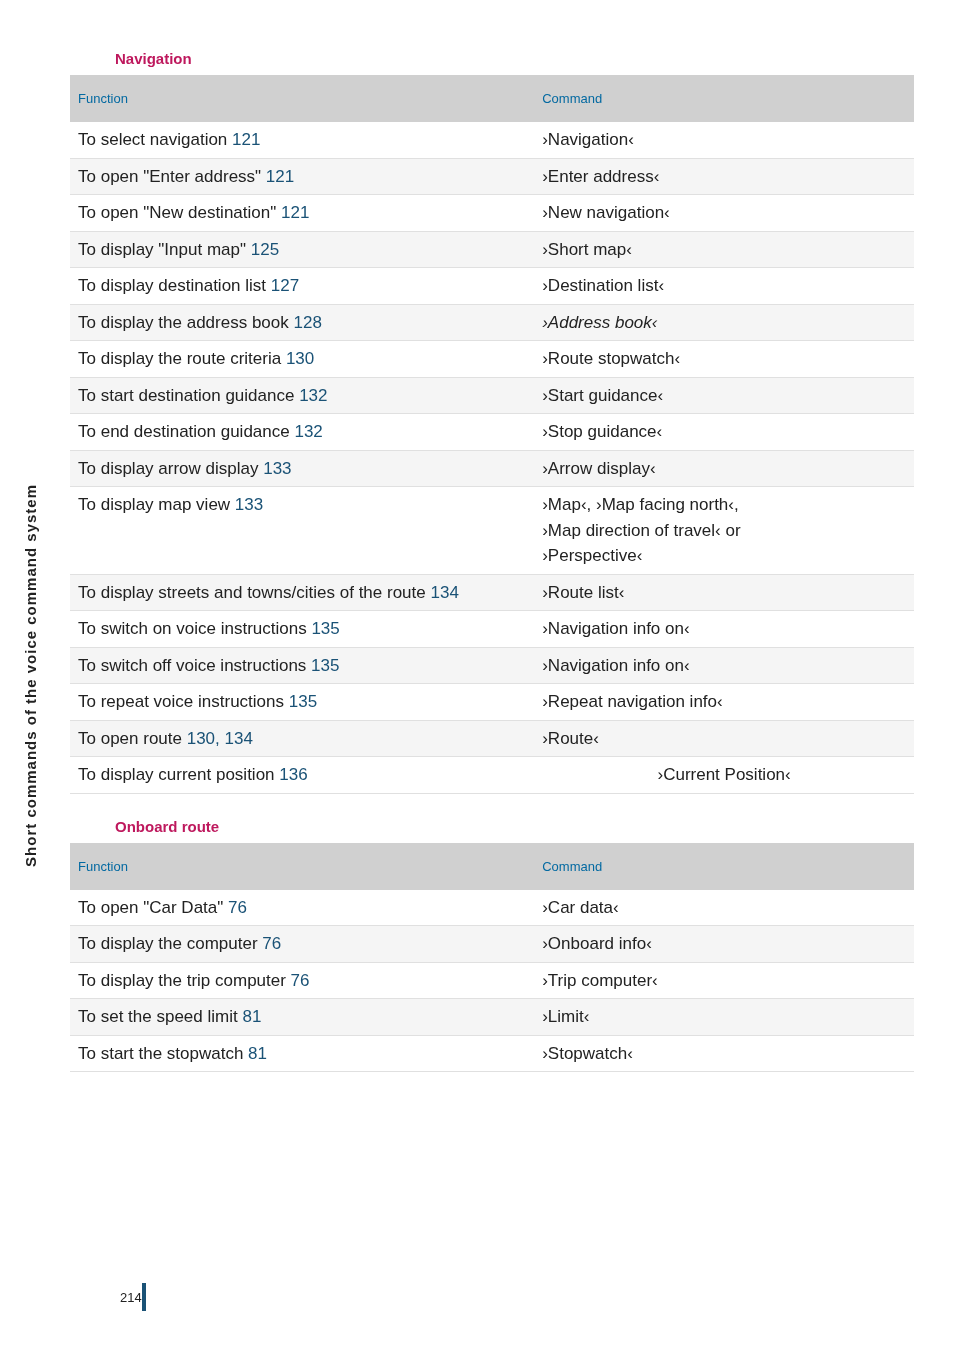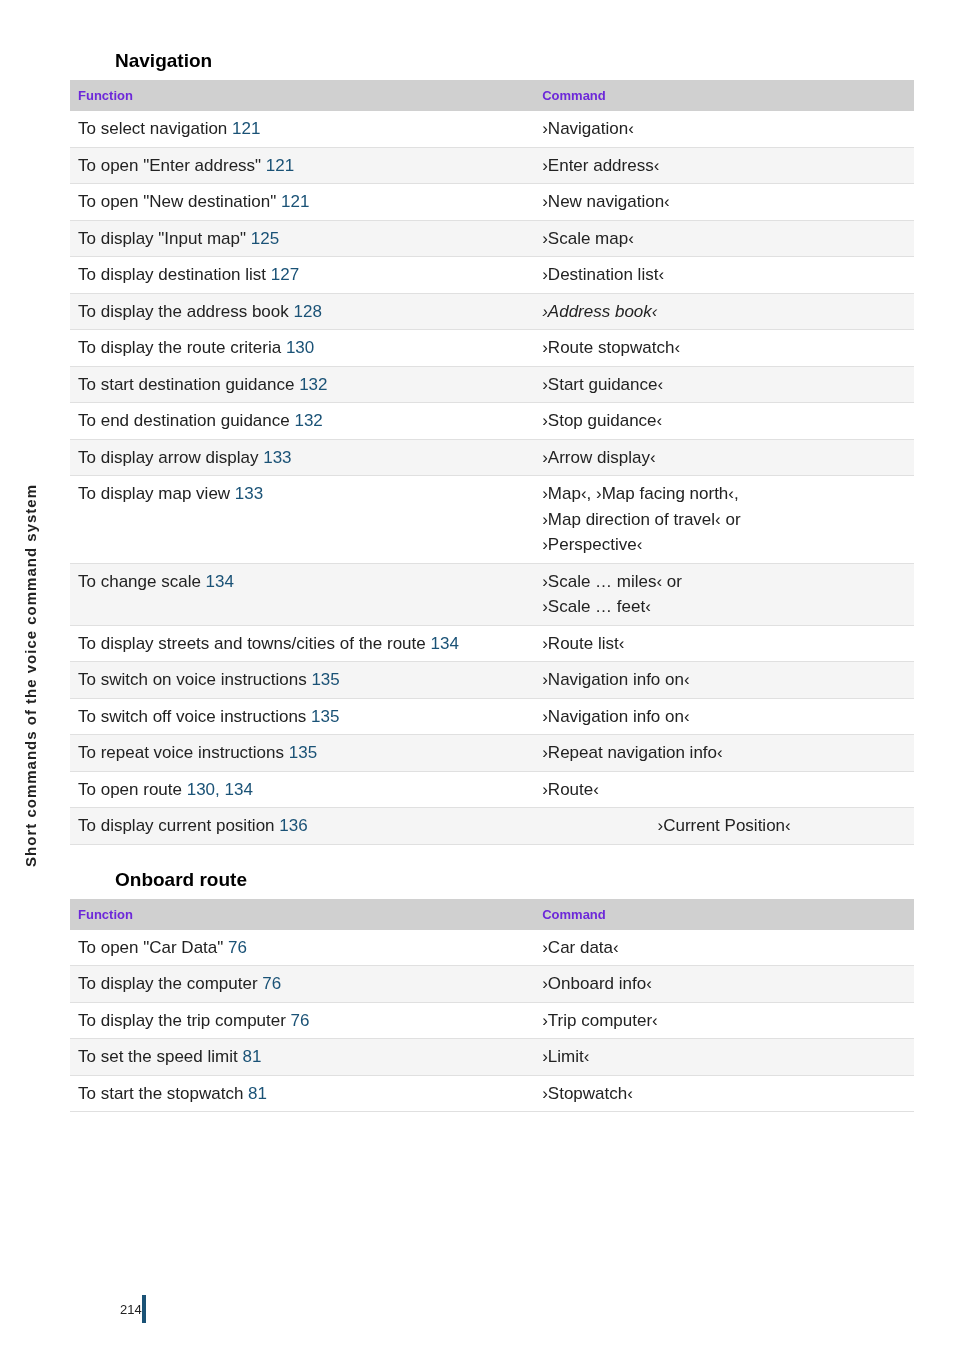--- a/index.html
+++ b/index.html
@@ -43,44 +43,44 @@
       white-space: nowrap;
       letter-spacing: 1px;
     }
 
     .main-content {
       flex: 1;
       padding: 40px 40px 40px 10px;
     }
 
     .section-title {
-      font-size: 19px;
+      font-size: 15px;
       font-weight: bold;
-      color: #000000;
+      color: #be185d;
       margin-bottom: 8px;
       margin-top: 10px;
       padding-left: 45px;
     }
 
     table {
       width: 100%;
       border-collapse: collapse;
       margin-bottom: 24px;
     }
 
     thead tr {
       background-color: #d0d0d0;
     }
 
     thead th {
       text-align: left;
-      padding: 8px 8px;
-      font-size: 13px;
-      font-weight: bold;
-      color: #6d28d9;
+      padding: 16px 8px;
+      font-size: 13px;
+      font-weight: normal;
+      color: #0369a1;
     }
 
     tbody tr {
       border-bottom: 1px solid #e0e0e0;
     }
 
     tbody tr:nth-child(even) {
       background-color: #f5f5f5;
     }
 
@@ -90,21 +90,21 @@
 
     tbody td {
       padding: 5px 8px;
       font-size: 17px;
       vertical-align: top;
       line-height: 1.5;
     }
 
     .page-number {
       position: absolute;
-      bottom: 28px;
+      bottom: 40px;
       left: 120px;
       font-size: 13px;
       color: #222;
       display: flex;
       align-items: center;
       gap: 0;
     }
 
     .page-bar {
       width: 4px;
@@ -150,21 +150,21 @@
             <tr>
               <td>To open "Enter address"  <span class="ref-num">121</span></td>
               <td style="white-space: pre-line;">›Enter address‹</td>
             </tr>
             <tr>
               <td>To open "New destination"  <span class="ref-num">121</span></td>
               <td style="white-space: pre-line;">›New navigation‹</td>
             </tr>
             <tr>
               <td>To display "Input map"  <span class="ref-num">125</span></td>
-              <td style="white-space: pre-line;">›Scale map‹</td>
+              <td style="white-space: pre-line;">›Short map‹</td>
             </tr>
             <tr>
               <td>To display destination list  <span class="ref-num">127</span></td>
               <td style="white-space: pre-line;">›Destination list‹</td>
             </tr>
             <tr>
               <td>To display the address book  <span class="ref-num">128</span></td>
               <td style="white-space: pre-line; font-style: italic;">›Address book‹</td>
             </tr>
             <tr>
@@ -181,25 +181,20 @@
             </tr>
             <tr>
               <td>To display arrow display  <span class="ref-num">133</span></td>
               <td style="white-space: pre-line;">›Arrow display‹</td>
             </tr>
             <tr>
               <td>To display map view  <span class="ref-num">133</span></td>
               <td style="white-space: pre-line;">›Map‹, ›Map facing north‹,
 ›Map direction of travel‹ or
 ›Perspective‹</td>
-            </tr>
-            <tr>
-              <td>To change scale  <span class="ref-num">134</span></td>
-              <td style="white-space: pre-line;">›Scale … miles‹ or
-›Scale … feet‹</td>
             </tr>
             <tr>
               <td>To display streets and towns/cities of the route  <span class="ref-num">134</span></td>
               <td style="white-space: pre-line;">›Route list‹</td>
             </tr>
             <tr>
               <td>To switch on voice instructions  <span class="ref-num">135</span></td>
               <td style="white-space: pre-line;">›Navigation info on‹</td>
             </tr>
             <tr>

